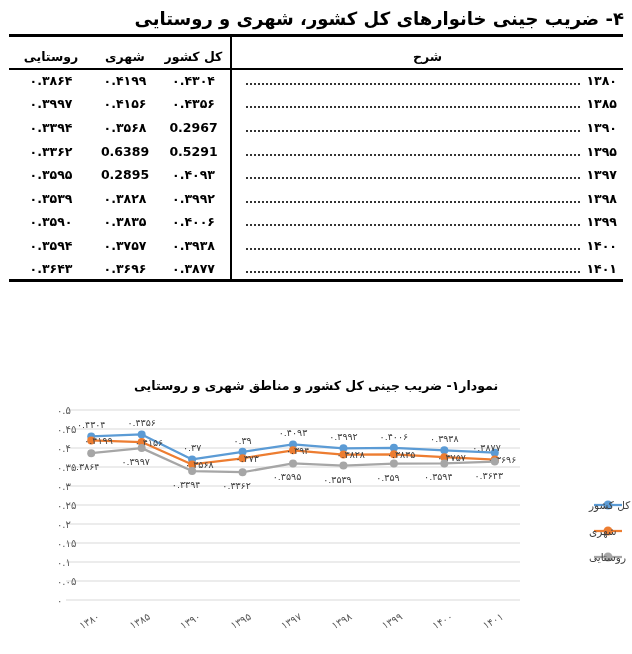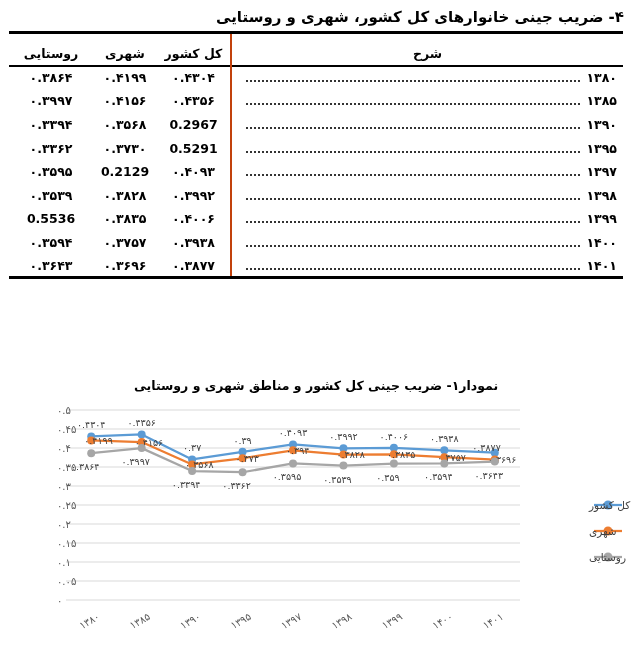--- a/index.html
+++ b/index.html
@@ -1,27 +1,27 @@
 <!DOCTYPE html>
 <html lang="fa" dir="rtl"><head>
 <meta charset="utf-8">
 <style>
   html,body{margin:0;padding:0;background:#fff;}
   body{width:632px;height:654px;font-family:"DejaVu Sans",sans-serif;direction:rtl;overflow:hidden;}
   .page{position:relative;width:632px;height:654px;background:#fff;}
 
-  .doc-title{font-size:15px;font-weight:bold;color:#000;margin:0;padding:8px 8px 5px 0;text-align:right;}
+  .doc-title{font-size:18px;font-weight:bold;color:#000;margin:0;padding:8px 8px 5px 0;text-align:right;}
 
   table.gini{border-collapse:collapse;table-layout:fixed;width:614px;margin:0 9px;
              border-top:3px solid #000;border-bottom:3px solid #000;}
   table.gini thead tr{height:33px;border-bottom:2px solid #000;}
   table.gini th{font-size:12.5px;font-weight:bold;color:#000;vertical-align:bottom;padding-bottom:4px;}
   table.gini tbody tr{height:23.6px;}
   table.gini td{font-size:12.5px;font-weight:bold;color:#000;padding:0;}
-  .col-desc{border-left:2px solid #c2410c;margin-left:48px;}
+  .col-desc{border-left:2px solid #000000;margin-left:48px;}
   td.num, th.num{text-align:center;}
   td.num span{direction:ltr;unicode-bidi:isolate;}
   .desc-flex{display:flex;align-items:center;padding:0 6px 0 10px;}
   .desc-flex .year{font-weight:bold;font-size:12.5px;white-space:nowrap;}
   .desc-flex .dots{flex:1;border-bottom:2px dotted #333;margin:0 6px 0 4px;height:1px;transform:translateY(3px);}
 
   .chart-wrap{position:absolute;top:372px;right:0;width:632px;height:282px;}
   svg text{font-family:"DejaVu Sans",sans-serif;}
 </style>
 </head>
@@ -81,32 +81,32 @@
      <td class="num"><span>۰.۳۳۹۴</span></td>
         </tr>
         <tr>
           <td class="col-desc">
        <div class="desc-flex">
          <span class="year">۱۳۹۵</span>
          <span class="dots"></span>
        </div>
      </td>
      <td class="num"><span>0.5291</span></td>
-     <td class="num"><span>۰.۳۷۳۰</span></td>
+     <td class="num"><span>0.6389</span></td>
      <td class="num"><span>۰.۳۳۶۲</span></td>
         </tr>
         <tr>
           <td class="col-desc">
        <div class="desc-flex">
          <span class="year">۱۳۹۷</span>
          <span class="dots"></span>
        </div>
      </td>
      <td class="num"><span>۰.۴۰۹۳</span></td>
-     <td class="num"><span>0.2129</span></td>
+     <td class="num"><span>0.2895</span></td>
      <td class="num"><span>۰.۳۵۹۵</span></td>
         </tr>
         <tr>
           <td class="col-desc">
        <div class="desc-flex">
          <span class="year">۱۳۹۸</span>
          <span class="dots"></span>
        </div>
      </td>
      <td class="num"><span>۰.۳۹۹۲</span></td>
@@ -115,21 +115,21 @@
         </tr>
         <tr>
           <td class="col-desc">
        <div class="desc-flex">
          <span class="year">۱۳۹۹</span>
          <span class="dots"></span>
        </div>
      </td>
      <td class="num"><span>۰.۴۰۰۶</span></td>
      <td class="num"><span>۰.۳۸۳۵</span></td>
-     <td class="num"><span>0.5536</span></td>
+     <td class="num"><span>۰.۳۵۹۰</span></td>
         </tr>
         <tr>
           <td class="col-desc">
        <div class="desc-flex">
          <span class="year">۱۴۰۰</span>
          <span class="dots"></span>
        </div>
      </td>
      <td class="num"><span>۰.۳۹۳۸</span></td>
      <td class="num"><span>۰.۳۷۵۷</span></td>

